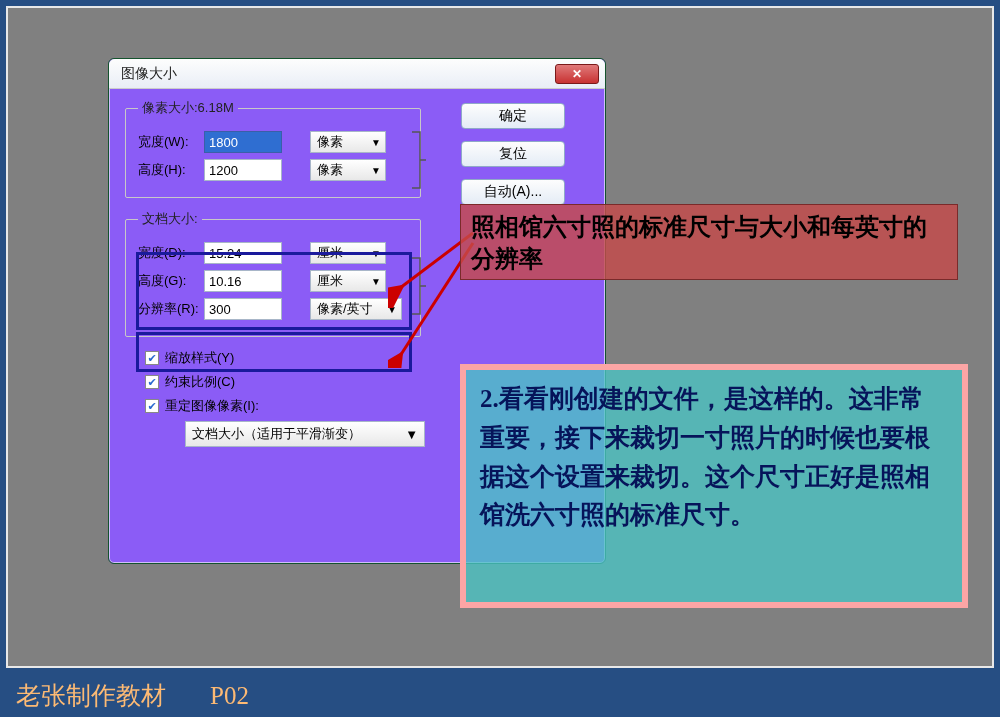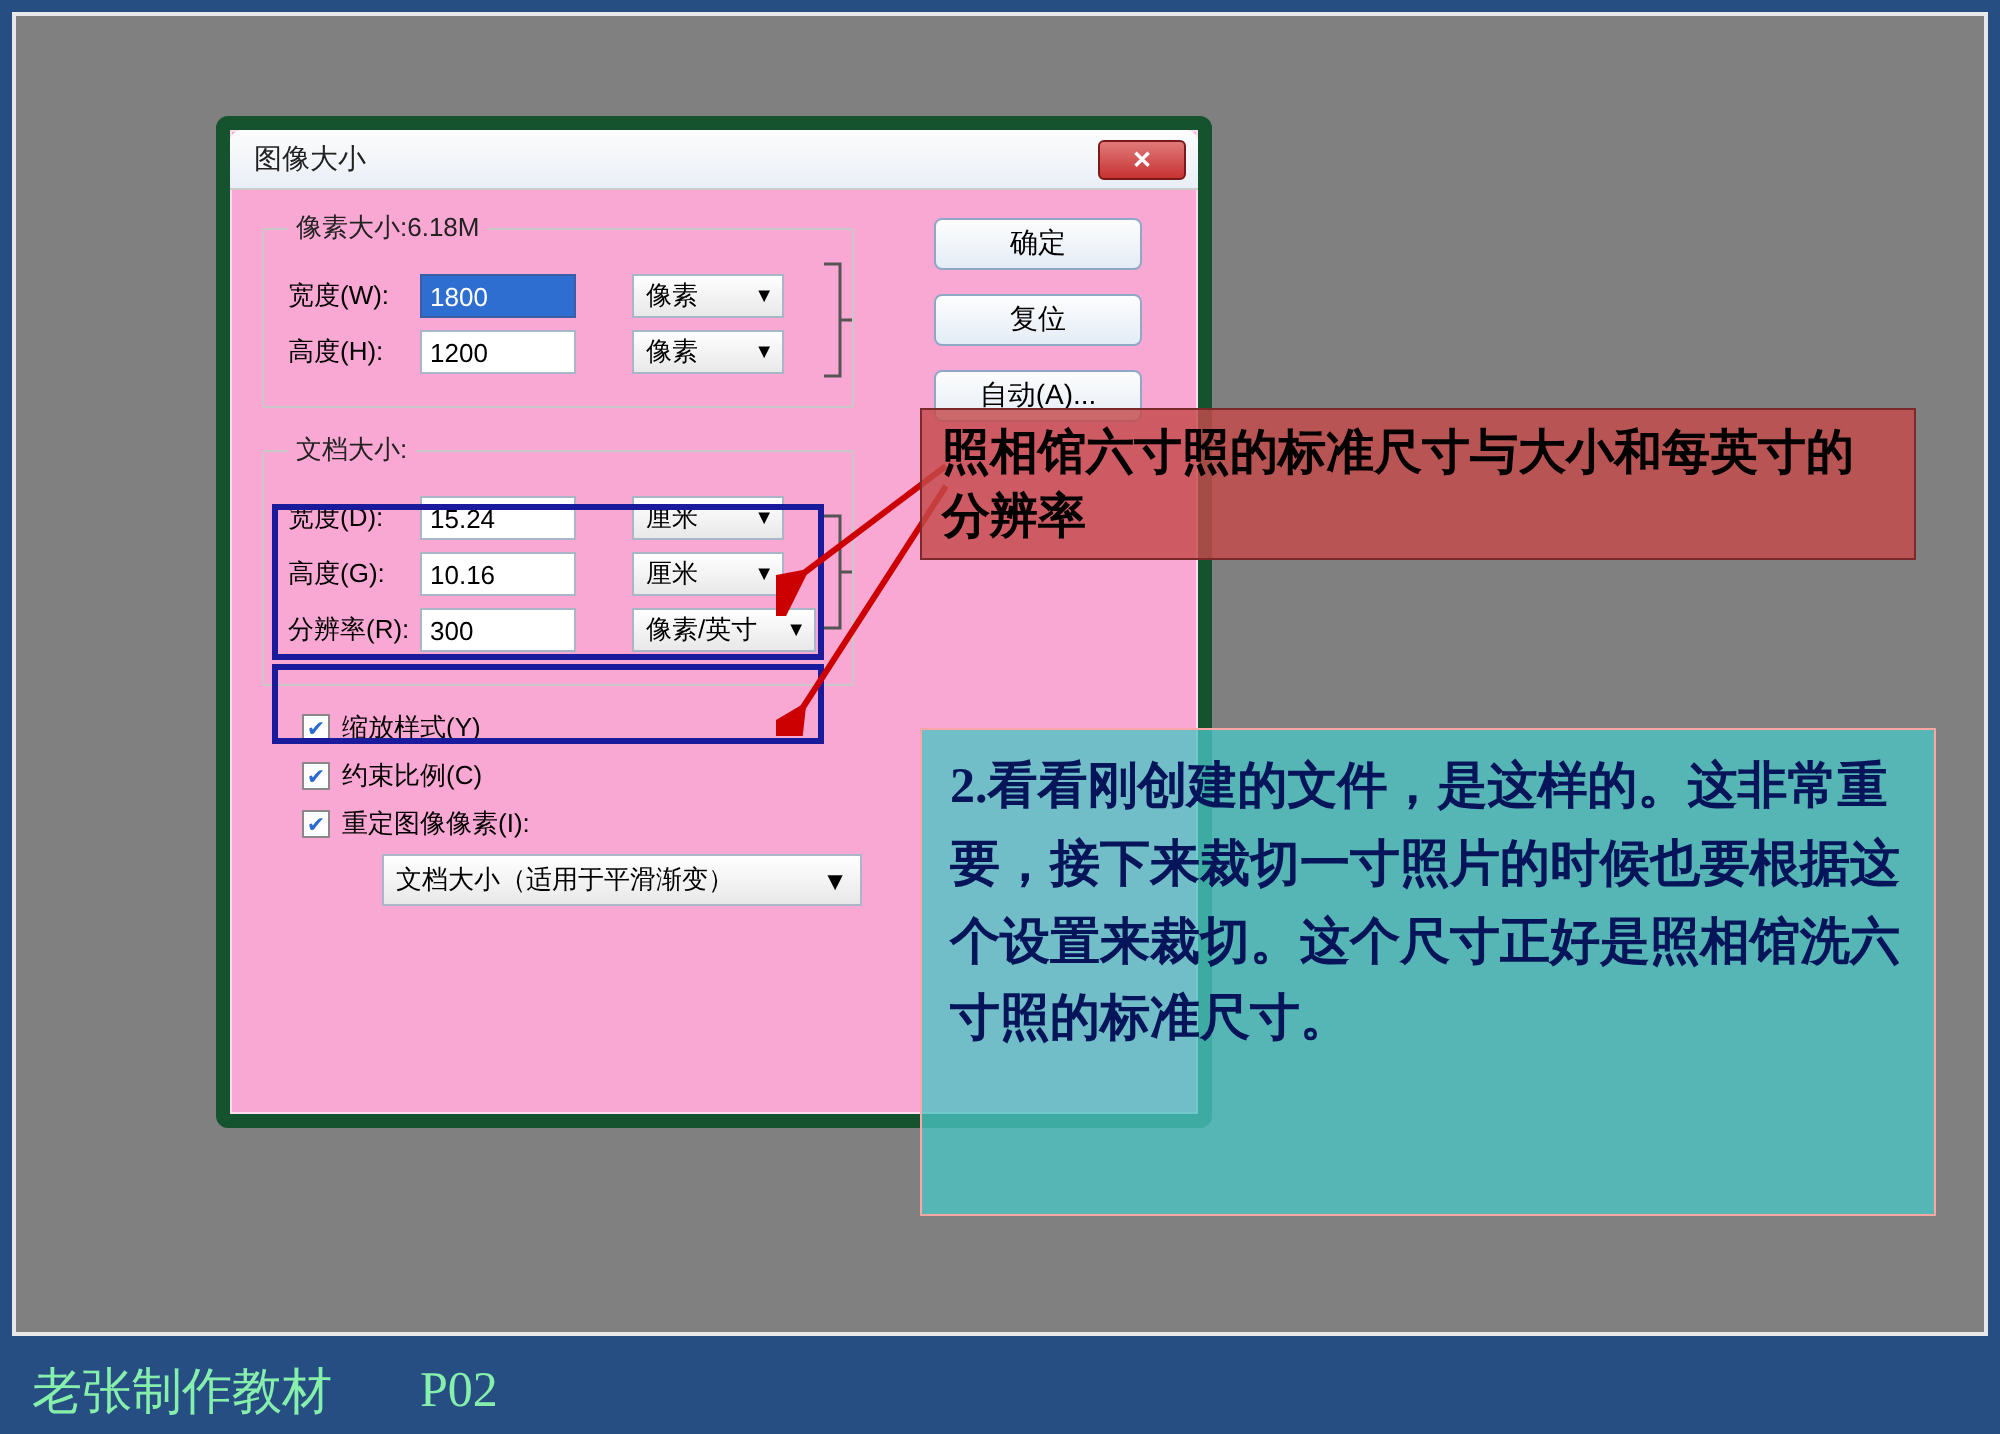--- a/index.html
+++ b/index.html
@@ -15,22 +15,22 @@
   position: absolute;
   left: 6px; top: 6px;
   width: 988px; height: 662px;
   border: 2px solid #e8e8e8;
   background: #808080;
 }
 .dialog {
   position: absolute;
   left: 100px; top: 50px;
   width: 498px; height: 506px;
-  background: #f9a8d4;
-  border: 7px solid #14532d;
+  background: #8b5cf6;
+  border: 1px solid #14532d;
   border-radius: 6px;
   box-shadow: 0 0 0 1px rgba(255,255,255,.6) inset;
 }
 .titlebar {
   height: 30px;
   background: linear-gradient(#fdfdfd,#e9eef6);
   border-bottom: 1px solid #ccc;
   border-radius: 6px 6px 0 0;
   display: flex;
   align-items: center;
@@ -133,38 +133,38 @@
   font-size: 24px;
   color: #000000;
   line-height: 1.35;
   font-weight: bold;
 }
 .callout-cyan {
   position: absolute;
   left: 452px; top: 356px;
   width: 508px; height: 244px;
   background: rgba(74,196,196,.78);
-  border: 1px solid #fca5a5;
+  border: 6px solid #fca5a5;
   padding: 10px 14px;
   font-family: "KaiTi","STKaiti",serif;
   font-size: 25px;
   color: #06145a;
   line-height: 1.55;
   font-weight: bold;
 }
 .arrow-line {
   position: absolute;
   pointer-events: none;
 }
 .footer {
   position: absolute;
   left: 0; bottom: 0;
   width: 1000px; height: 43px;
   background: #264e83;
-  color: #86efac;
+  color: #fdba74;
   font-family: "KaiTi","STKaiti",serif;
   font-size: 25px;
   display: flex; align-items: center;
   padding: 0 16px;
   gap: 24px;
 }
 .footer .f1 { margin-right: 20px; }
 .footer .f3 { margin-left: 60px; }
 </style>
 </head>

